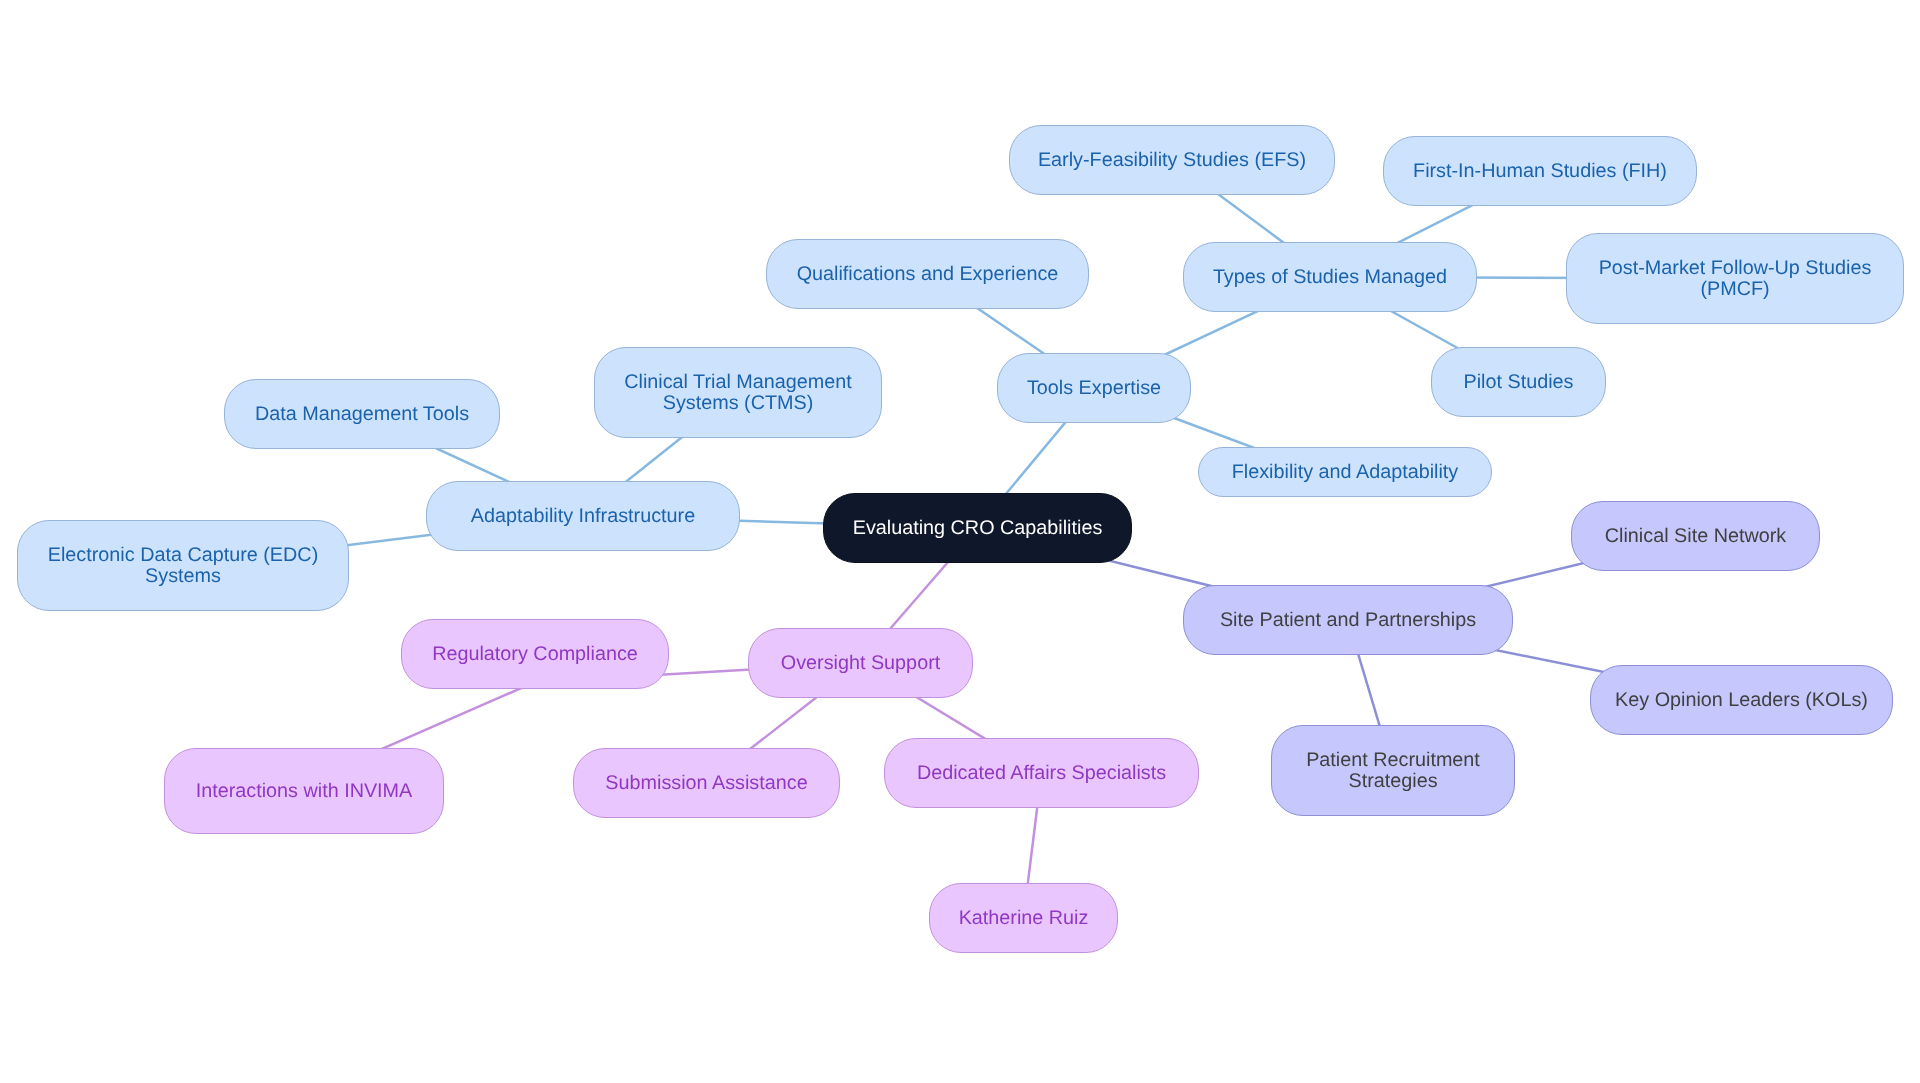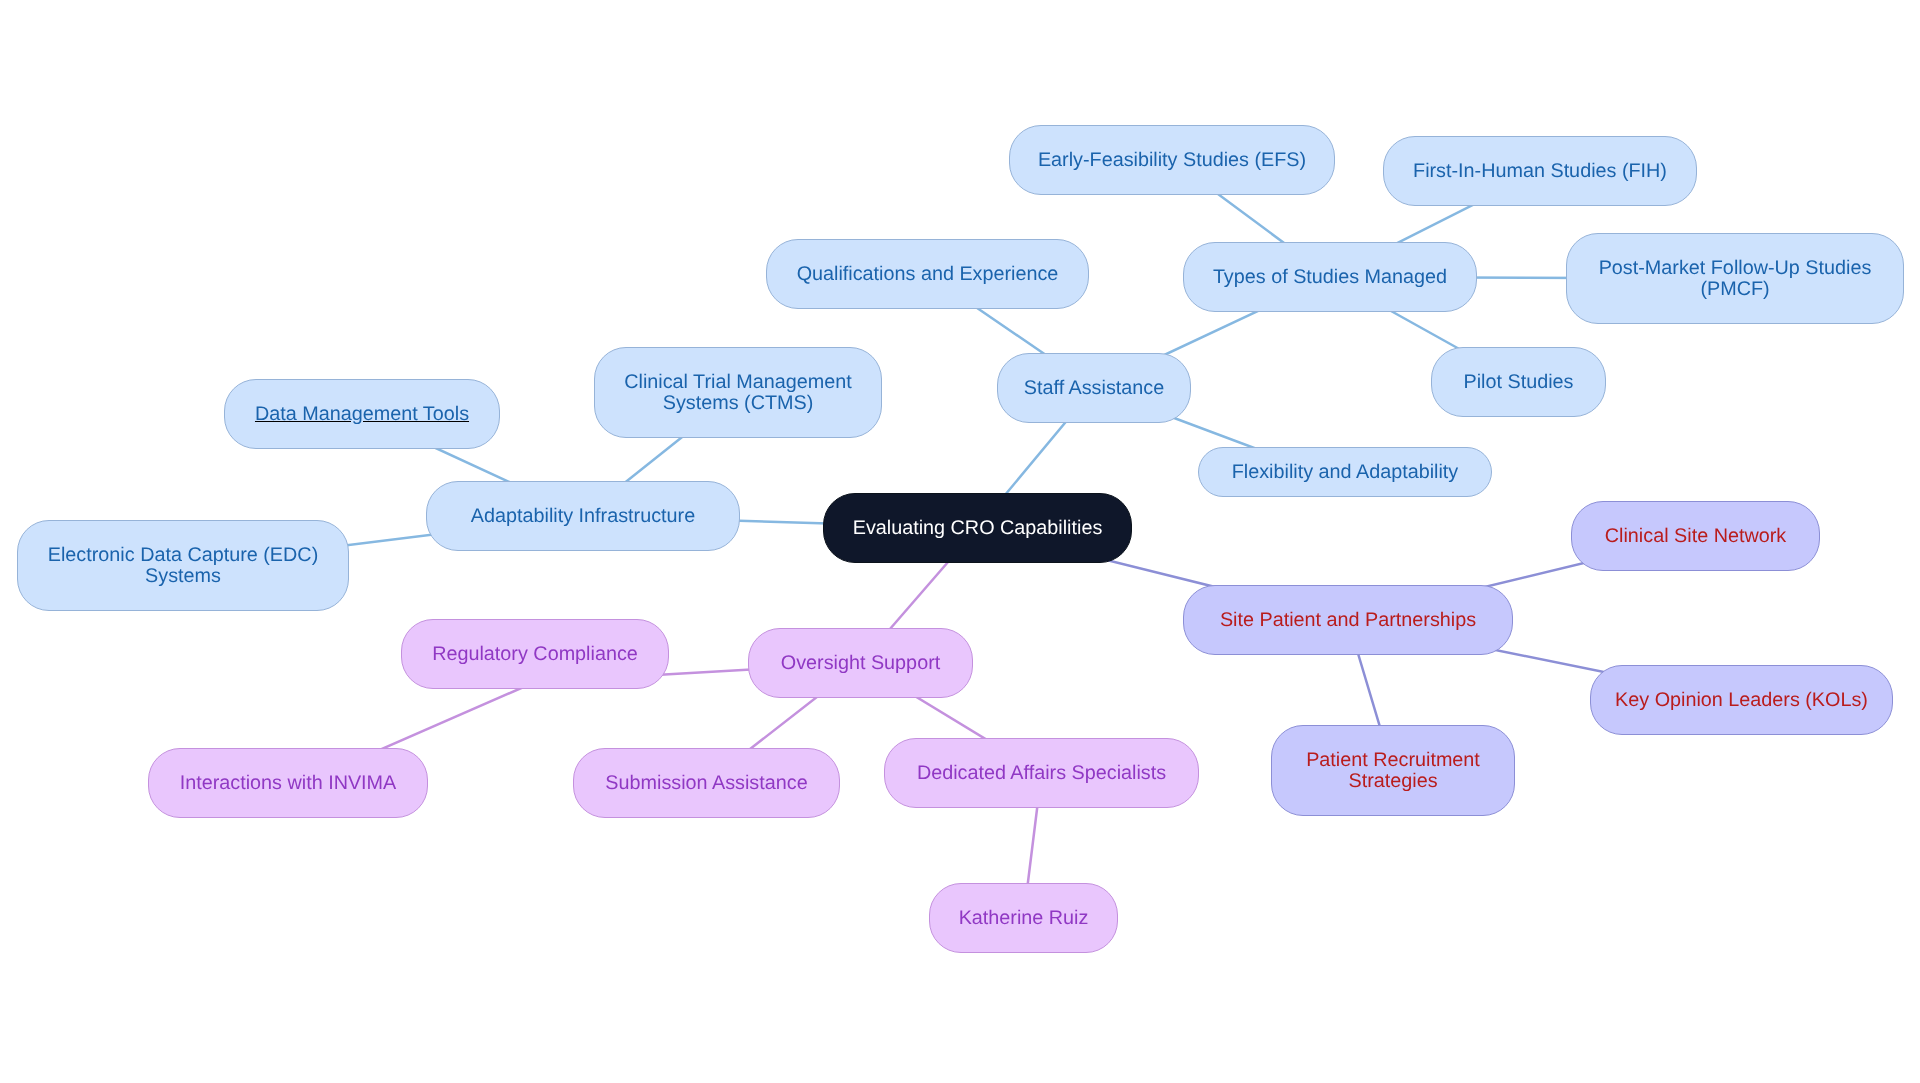--- a/index.html
+++ b/index.html
@@ -14,21 +14,21 @@
            justify-content:center;text-align:center;border-radius:32px;
            border:1px solid transparent;}
   .mm-label{display:block;line-height:21px;white-space:pre-line;letter-spacing:0px;
             position:relative;top:0px;font-size:19.8px;
             transform:translateZ(0);}
   .st-root{background:#0f172a;border-color:#0B121B;text-align:center;}
   .st-root .mm-label{color:#FFFFFF;}
   .st-blue{background:#CDE2FD;border-color:#96B3D8;}
   .st-blue .mm-label{color:#1A63AC;}
   .st-violet{background:#C6C8FD;border-color:#8C8FD6;}
-  .st-violet .mm-label{color:#b91c1c;}
+  .st-violet .mm-label{color:#404040;}
   .st-pink{background:#E9C6FD;border-color:#C491DE;}
   .st-pink .mm-label{color:#9038C4;}
   .ed{fill:none;stroke-width:2.5;stroke-linecap:round;}
   .ed-blue{stroke:#86B8E1;}
   .ed-violet{stroke:#8C8FD6;}
   .ed-pink{stroke:#C491DE;}
 </style>
 </head>
 <body>
 
@@ -56,33 +56,33 @@
     <path class="ed ed-pink" d="M860.50,663.00 L706.50,783.00"></path>
     <path class="ed ed-pink" d="M860.50,663.00 L1041.50,773.00"></path>
     <path class="ed ed-pink" d="M1041.50,773.00 L1023.50,918.00"></path>
   </svg>
   <div class="mm-node st-root" style="left:823px;top:493px;width:309px;height:70px;">
     <span class="mm-label">Evaluating CRO Capabilities</span>
   </div>
   <div class="mm-node st-blue" style="left:426px;top:481px;width:314px;height:70px;">
     <span class="mm-label">Adaptability Infrastructure</span>
   </div>
-  <div class="mm-node st-blue" style="left:224px;top:379px;width:276px;height:70px;text-decoration:underline;">
+  <div class="mm-node st-blue" style="left:224px;top:379px;width:276px;height:70px;">
     <span class="mm-label">Data Management Tools</span>
   </div>
   <div class="mm-node st-blue" style="left:594px;top:347px;width:288px;height:91px;">
     <span class="mm-label">Clinical Trial Management
 Systems (CTMS)</span>
   </div>
   <div class="mm-node st-blue" style="left:17px;top:520px;width:332px;height:91px;">
     <span class="mm-label">Electronic Data Capture (EDC)
 Systems</span>
   </div>
   <div class="mm-node st-blue" style="left:997px;top:353px;width:194px;height:70px;">
-    <span class="mm-label">Staff Assistance</span>
+    <span class="mm-label">Tools Expertise</span>
   </div>
   <div class="mm-node st-blue" style="left:766px;top:239px;width:323px;height:70px;">
     <span class="mm-label">Qualifications and Experience</span>
   </div>
   <div class="mm-node st-blue" style="left:1183px;top:242px;width:294px;height:70px;">
     <span class="mm-label">Types of Studies Managed</span>
   </div>
   <div class="mm-node st-blue" style="left:1009px;top:125px;width:326px;height:70px;">
     <span class="mm-label">Early-Feasibility Studies (EFS)</span>
   </div>
@@ -111,21 +111,21 @@
   <div class="mm-node st-violet" style="left:1271px;top:725px;width:244px;height:91px;">
     <span class="mm-label">Patient Recruitment
 Strategies</span>
   </div>
   <div class="mm-node st-pink" style="left:748px;top:628px;width:225px;height:70px;">
     <span class="mm-label">Oversight Support</span>
   </div>
   <div class="mm-node st-pink" style="left:401px;top:619px;width:268px;height:70px;">
     <span class="mm-label">Regulatory Compliance</span>
   </div>
-  <div class="mm-node st-pink" style="left:148px;top:748px;width:280px;height:70px;">
+  <div class="mm-node st-pink" style="left:164px;top:748px;width:280px;height:86px;">
     <span class="mm-label">Interactions with INVIMA</span>
   </div>
   <div class="mm-node st-pink" style="left:573px;top:748px;width:267px;height:70px;">
     <span class="mm-label">Submission Assistance</span>
   </div>
   <div class="mm-node st-pink" style="left:884px;top:738px;width:315px;height:70px;">
     <span class="mm-label">Dedicated Affairs Specialists</span>
   </div>
   <div class="mm-node st-pink" style="left:929px;top:883px;width:189px;height:70px;">
     <span class="mm-label">Katherine Ruiz</span>

